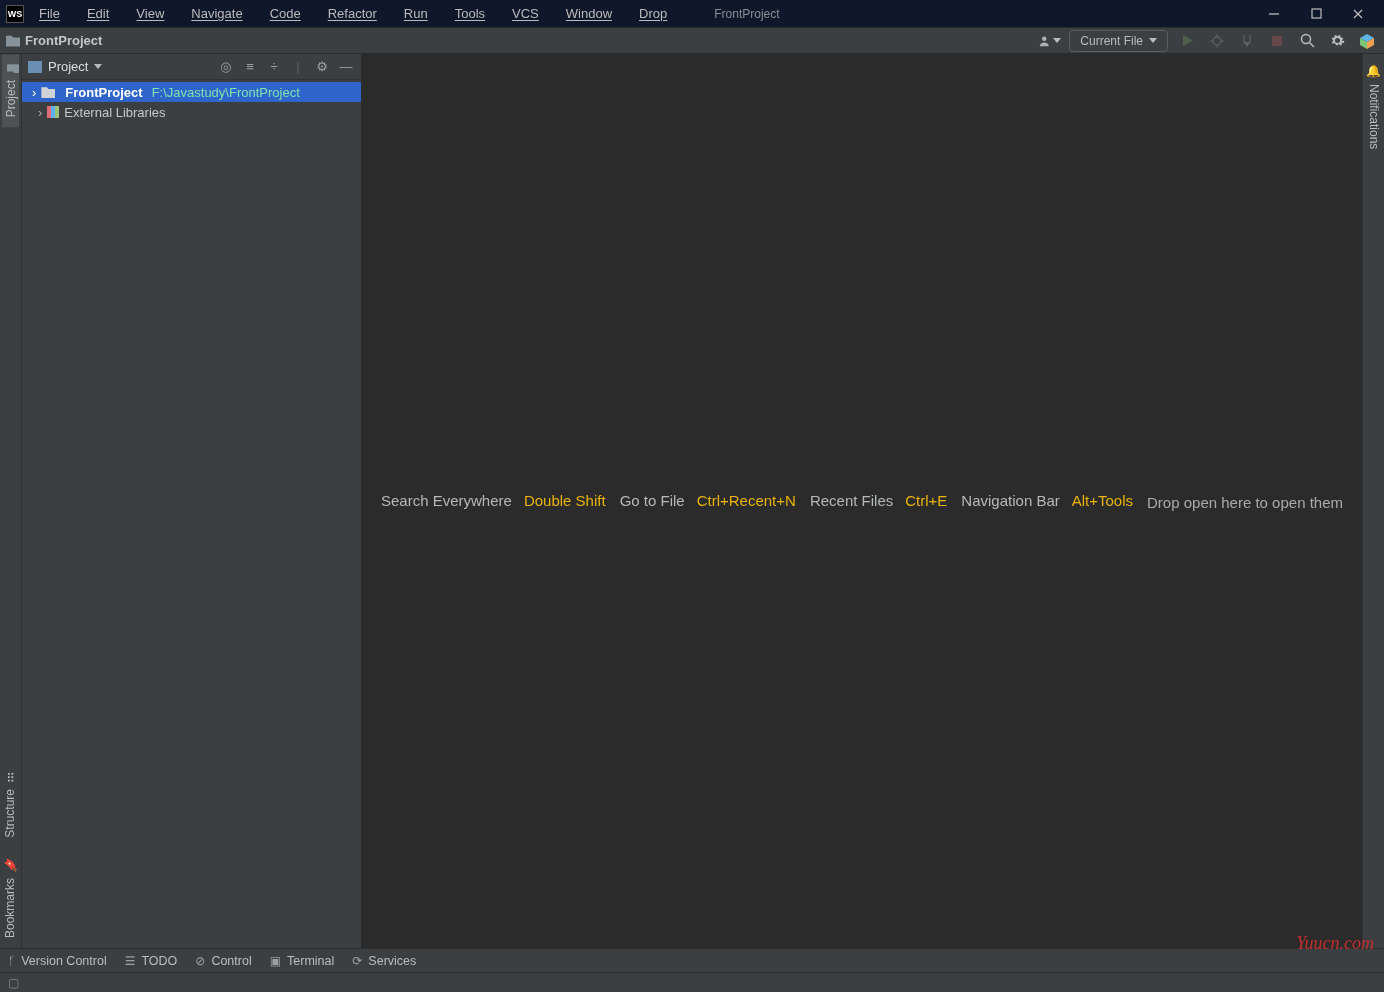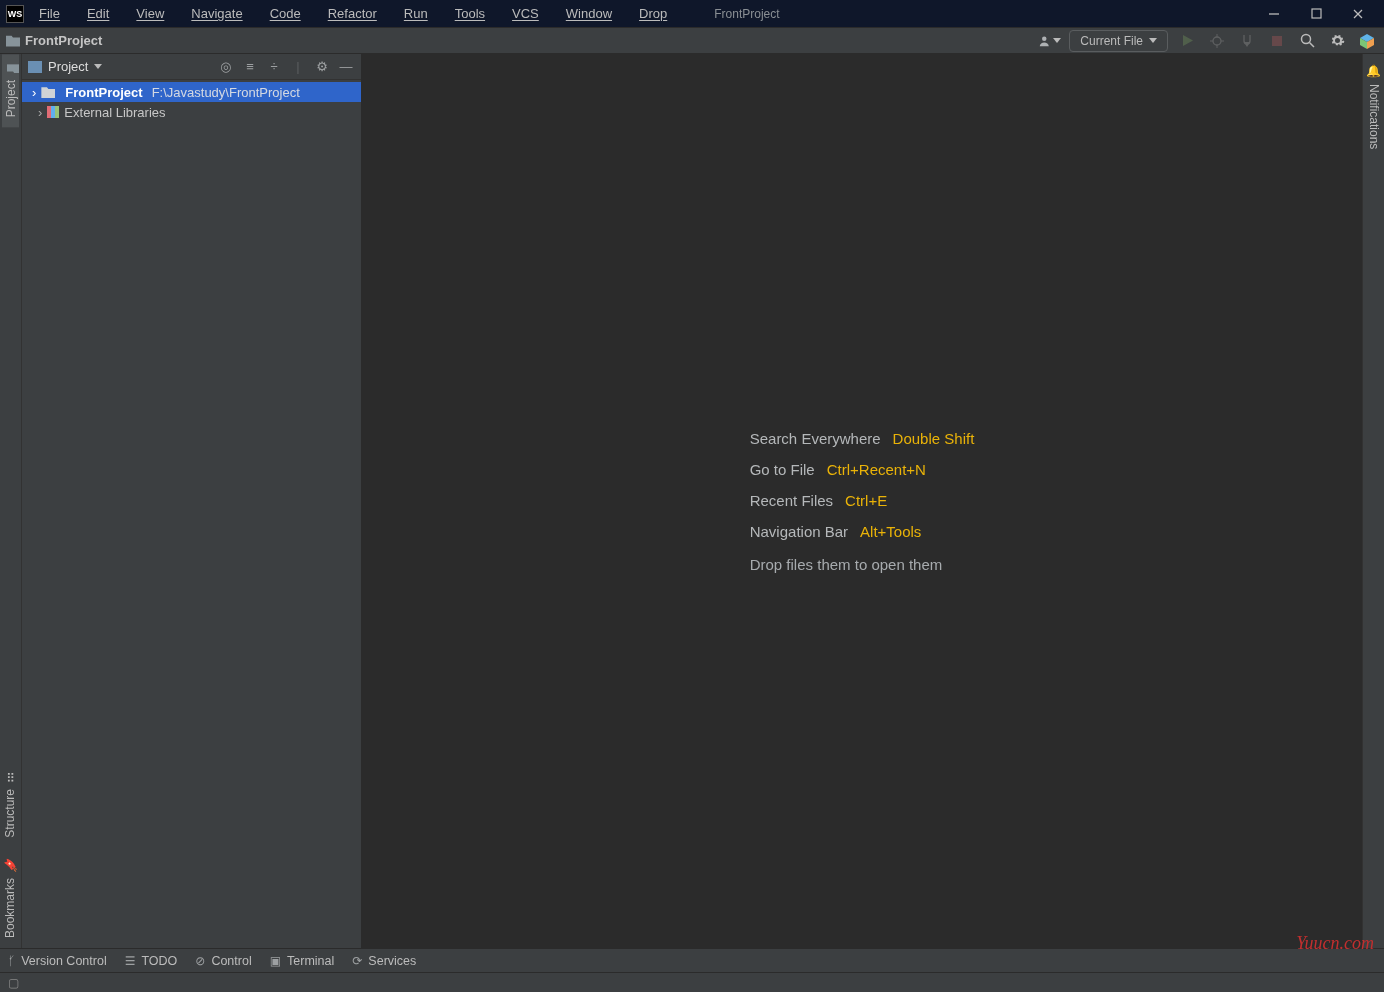--- a/index.html
+++ b/index.html
@@ -84,27 +84,27 @@
   .panel-actions { margin-left:auto; display:flex; gap:6px;}
   .panel-act { width:18px;height:18px;display:flex;align-items:center;justify-content:center;color:#9da0a2;font-size:13px;}
   .tree { flex:1; padding-top:2px; overflow:hidden;}
   .tree-row {
     display:flex; align-items:center; height:20px; padding-left:22px; font-size:13px; color:#c7c7c7; gap:5px;
     white-space:nowrap;
   }
   .tree-row.selected { background:#2f65ca; color:#fff;}
   .tree-row .folder-mini.white { background:#d0d3d6;}
   .tree-row .path { color:#e0e0e0; opacity:0.85; font-weight:400; margin-left:4px;}
-  .tree-row.selected .path{ color:#e5e5e5; opacity:0.9;}
+  .tree-row.selected .path{ color:#86efac; opacity:0.9;}
   .indent1{ padding-left:22px;} .indent2{ padding-left:28px;}
   .lib-icon{ width:12px;height:12px; background:linear-gradient(90deg,#e06c75 0 33%,#61afef 33% 66%,#98c379 66% 100%);}
   .scratch-icon{ width:12px;height:12px;border-radius:50%;background:#56a8f5;border:1px solid #2b6cb0;}
   
   .editor-area{ flex:1; background:#2b2b2b; display:flex; align-items:center; justify-content:center;}
-  .welcome { display:flex; flex-direction:column; gap:14px; }
+  .welcome { display:flex; flex-direction:row; gap:14px; }
   .welcome-row { display:flex; gap:12px; font-size:15px; color:#b5b8ba;}
   .shortcut { color:#eab308;}
   .welcome-drop { font-size:15px; color:#a7abae; margin-top:2px;}
   
   .status-bar {
     height:24px; background:#3c3f41; border-top:1px solid #2b2b2b;
     display:flex; align-items:center; padding:0 8px; gap:18px; font-size:12.5px; color:#bcbcbc;
   }
   .status-item{ display:flex; align-items:center; gap:6px;}
   .sicon{ font-size:12px; color:#9da0a2;}
@@ -272,21 +272,21 @@
         <span class="shortcut">Ctrl+Recent+N</span>
       </div>
       <div class="welcome-row">
         <span>Recent Files</span>
         <span class="shortcut">Ctrl+E</span>
       </div>
       <div class="welcome-row">
         <span>Navigation Bar</span>
         <span class="shortcut">Alt+Tools</span>
       </div>
-      <div class="welcome-drop">Drop files them to open them</div>
+      <div class="welcome-drop">Drop open here to open them</div>
     </div>
   </div>
 
   <div class="gutter-right">
     <div class="gutter-tab">
       <span style="writing-mode:horizontal-tb;">🔔</span>
       <span>Notifications</span>
     </div>
   </div>
 </div>

